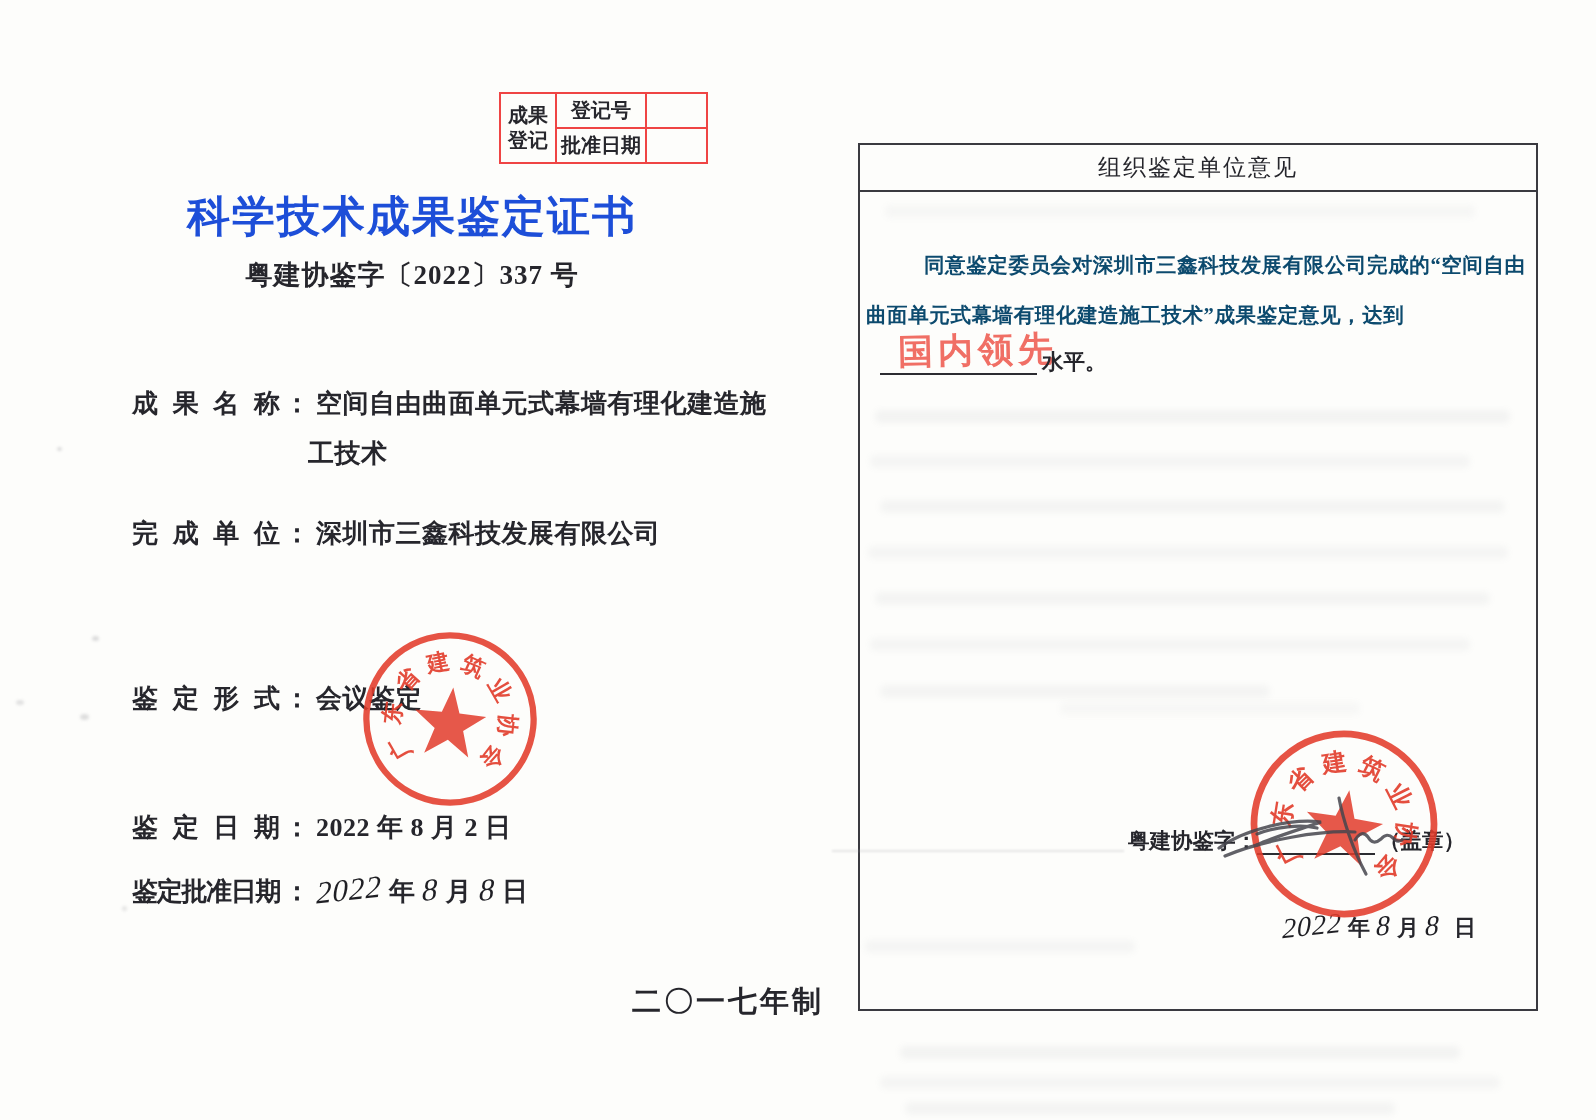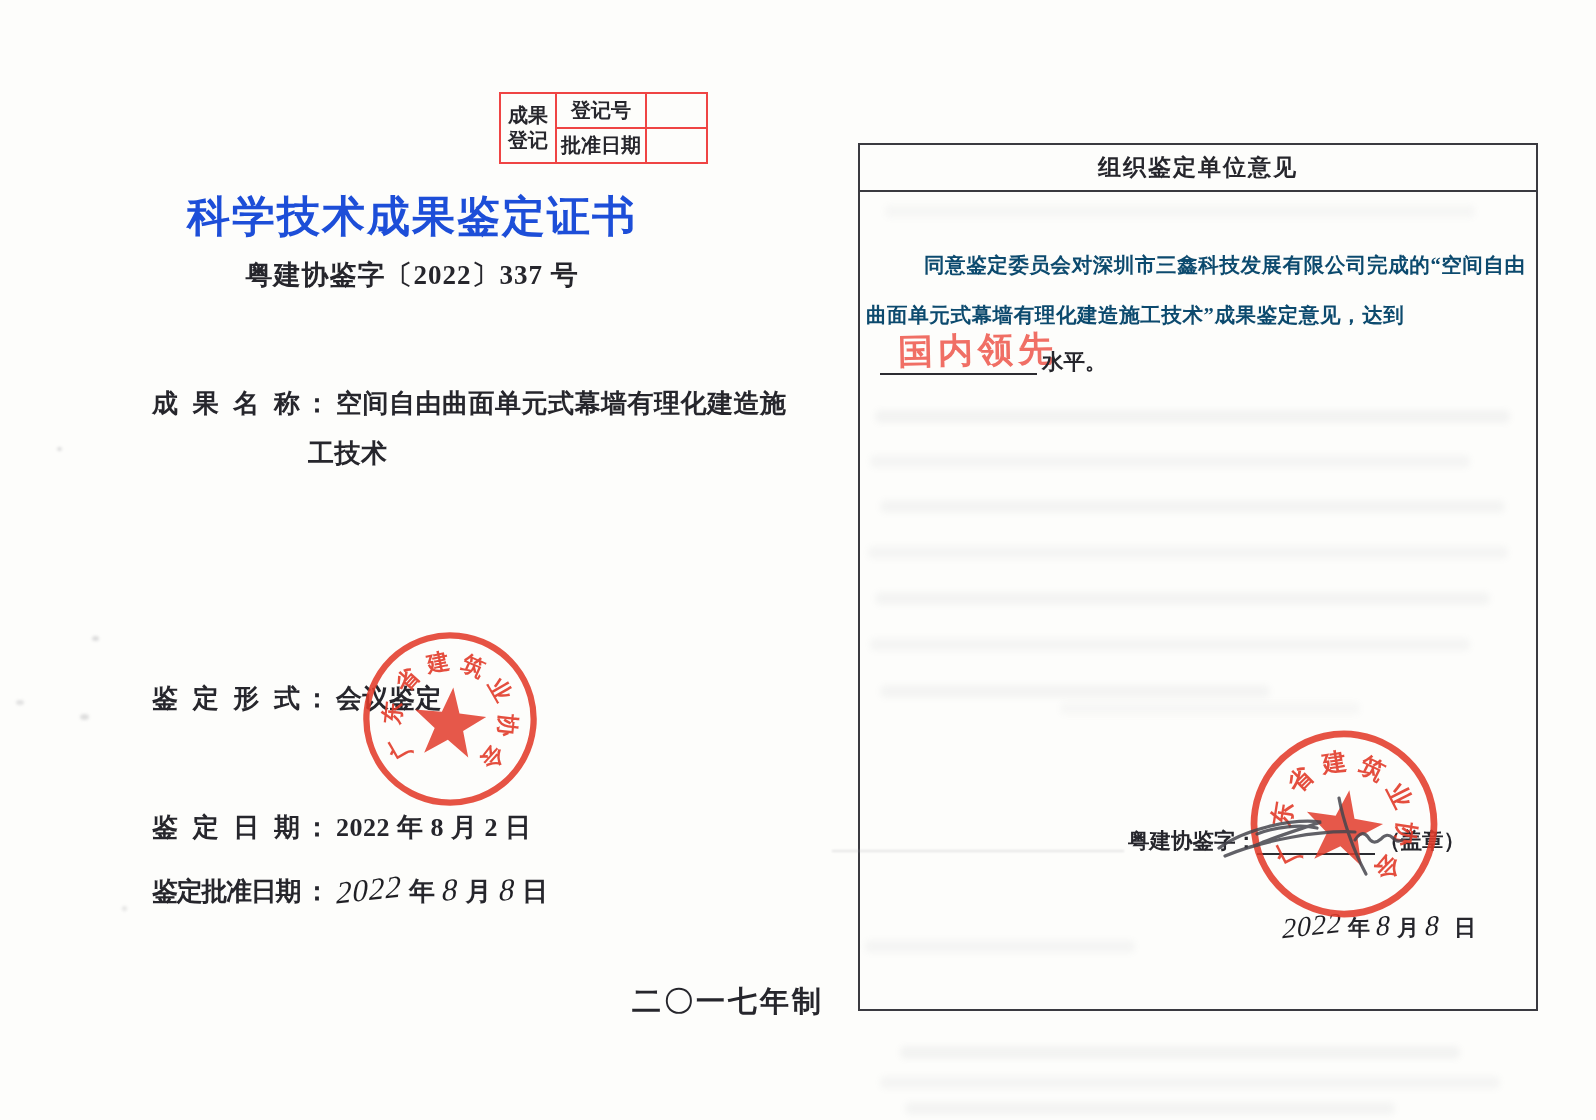--- a/index.html
+++ b/index.html
@@ -21,21 +21,21 @@
   .reg-table .c2{width:88px;height:33px;}
   .reg-table .c3{width:59px;}
   .cert-title{
     position:absolute;top:188px;left:0;width:100%;text-align:center;
     font-size:43px;font-weight:700;letter-spacing:2px;color:#1d4ed8;
   }
   .doc-no{
     position:absolute;top:257px;left:0;width:100%;text-align:center;
     font-size:27px;font-weight:700;letter-spacing:1px;
   }
-  .field{position:absolute;left:152px;font-size:26px;font-weight:700;white-space:nowrap;color:#26262c;}
+  .field{position:absolute;left:132px;font-size:26px;font-weight:700;white-space:nowrap;color:#26262c;}
   .flabel{display:inline-block;width:148px;text-align:justify;text-align-last:justify;vertical-align:bottom;}
   .flabel.tight{letter-spacing:-1.5px;}
   .colon{display:inline-block;margin:0 6px 0 4px;}
   .fval{letter-spacing:0.5px;}
   .field-cont{position:absolute;left:308px;font-size:26px;font-weight:700;letter-spacing:0.5px;}
   .unit{margin:0 7px;}
   .hand{
     display:inline-block;font-style:italic;font-weight:400;font-size:31px;
     transform:rotate(-6deg) skewX(-6deg);letter-spacing:1px;color:#1f1f24;
   }
@@ -44,21 +44,21 @@
     font-size:29px;font-weight:700;letter-spacing:3px;
   }
   
   .seal{position:absolute;pointer-events:none;}
   .seal-left{left:358px;top:627px;width:184px;height:184px;transform:rotate(6deg);}
   .seal-right{left:1245px;top:725px;width:198px;height:198px;transform:rotate(9deg);}
   
   .op-box{position:absolute;left:858px;top:143px;width:680px;height:868px;border:2px solid #3a3a40;box-sizing:border-box;}
   .op-header{
     position:absolute;left:858px;top:143px;width:680px;height:49px;line-height:49px;
-    text-align:center;font-size:23px;font-weight:700;letter-spacing:2px;
+    text-align:center;font-size:23px;font-weight:400;letter-spacing:2px;
     border-bottom:2px solid #3a3a40;box-sizing:border-box;
   }
   .op-line{position:absolute;font-size:20.5px;font-weight:600;letter-spacing:0.6px;white-space:nowrap;color:#0c4a6e;}
   .op-line1{left:924px;top:251px;}
   .op-line2{left:866px;top:301px;}
   .grade-stamp{
     position:absolute;left:898px;top:327px;font-size:35px;font-weight:700;
     letter-spacing:5px;opacity:0.82;transform:rotate(-1.2deg);white-space:nowrap;
   }
   .grade-underline{position:absolute;left:880px;top:347px;width:157px;height:26px;border-bottom:2.5px solid #2c2c31;}
@@ -100,20 +100,23 @@
       </table>
 
     <div class="cert-title">科学技术成果鉴定证书</div>
     <div class="doc-no">粤建协鉴字〔2022〕337 号</div>
 
     <div class="field" style="top:386px">
       <span class="flabel">成果名称</span><span class="colon">：</span><span class="fval">空间自由曲面单元式幕墙有理化建造施</span>
     </div>
     <div class="field-cont" style="top:436px">工技术</div>
 
+    <div class="field" style="top:516px">
+      <span class="flabel">完成单位</span><span class="colon">：</span><span class="fval">深圳市三鑫科技发展有限公司</span>
+    </div>
 
     <div class="field" style="top:681px">
       <span class="flabel">鉴定形式</span><span class="colon">：</span><span class="fval">会议鉴定</span>
     </div>
 
 
     <div class="field" style="top:810px">
       <span class="flabel">鉴定日期</span><span class="colon">：</span><span class="fval">2022 年 8 月 2 日</span>
     </div>
 

